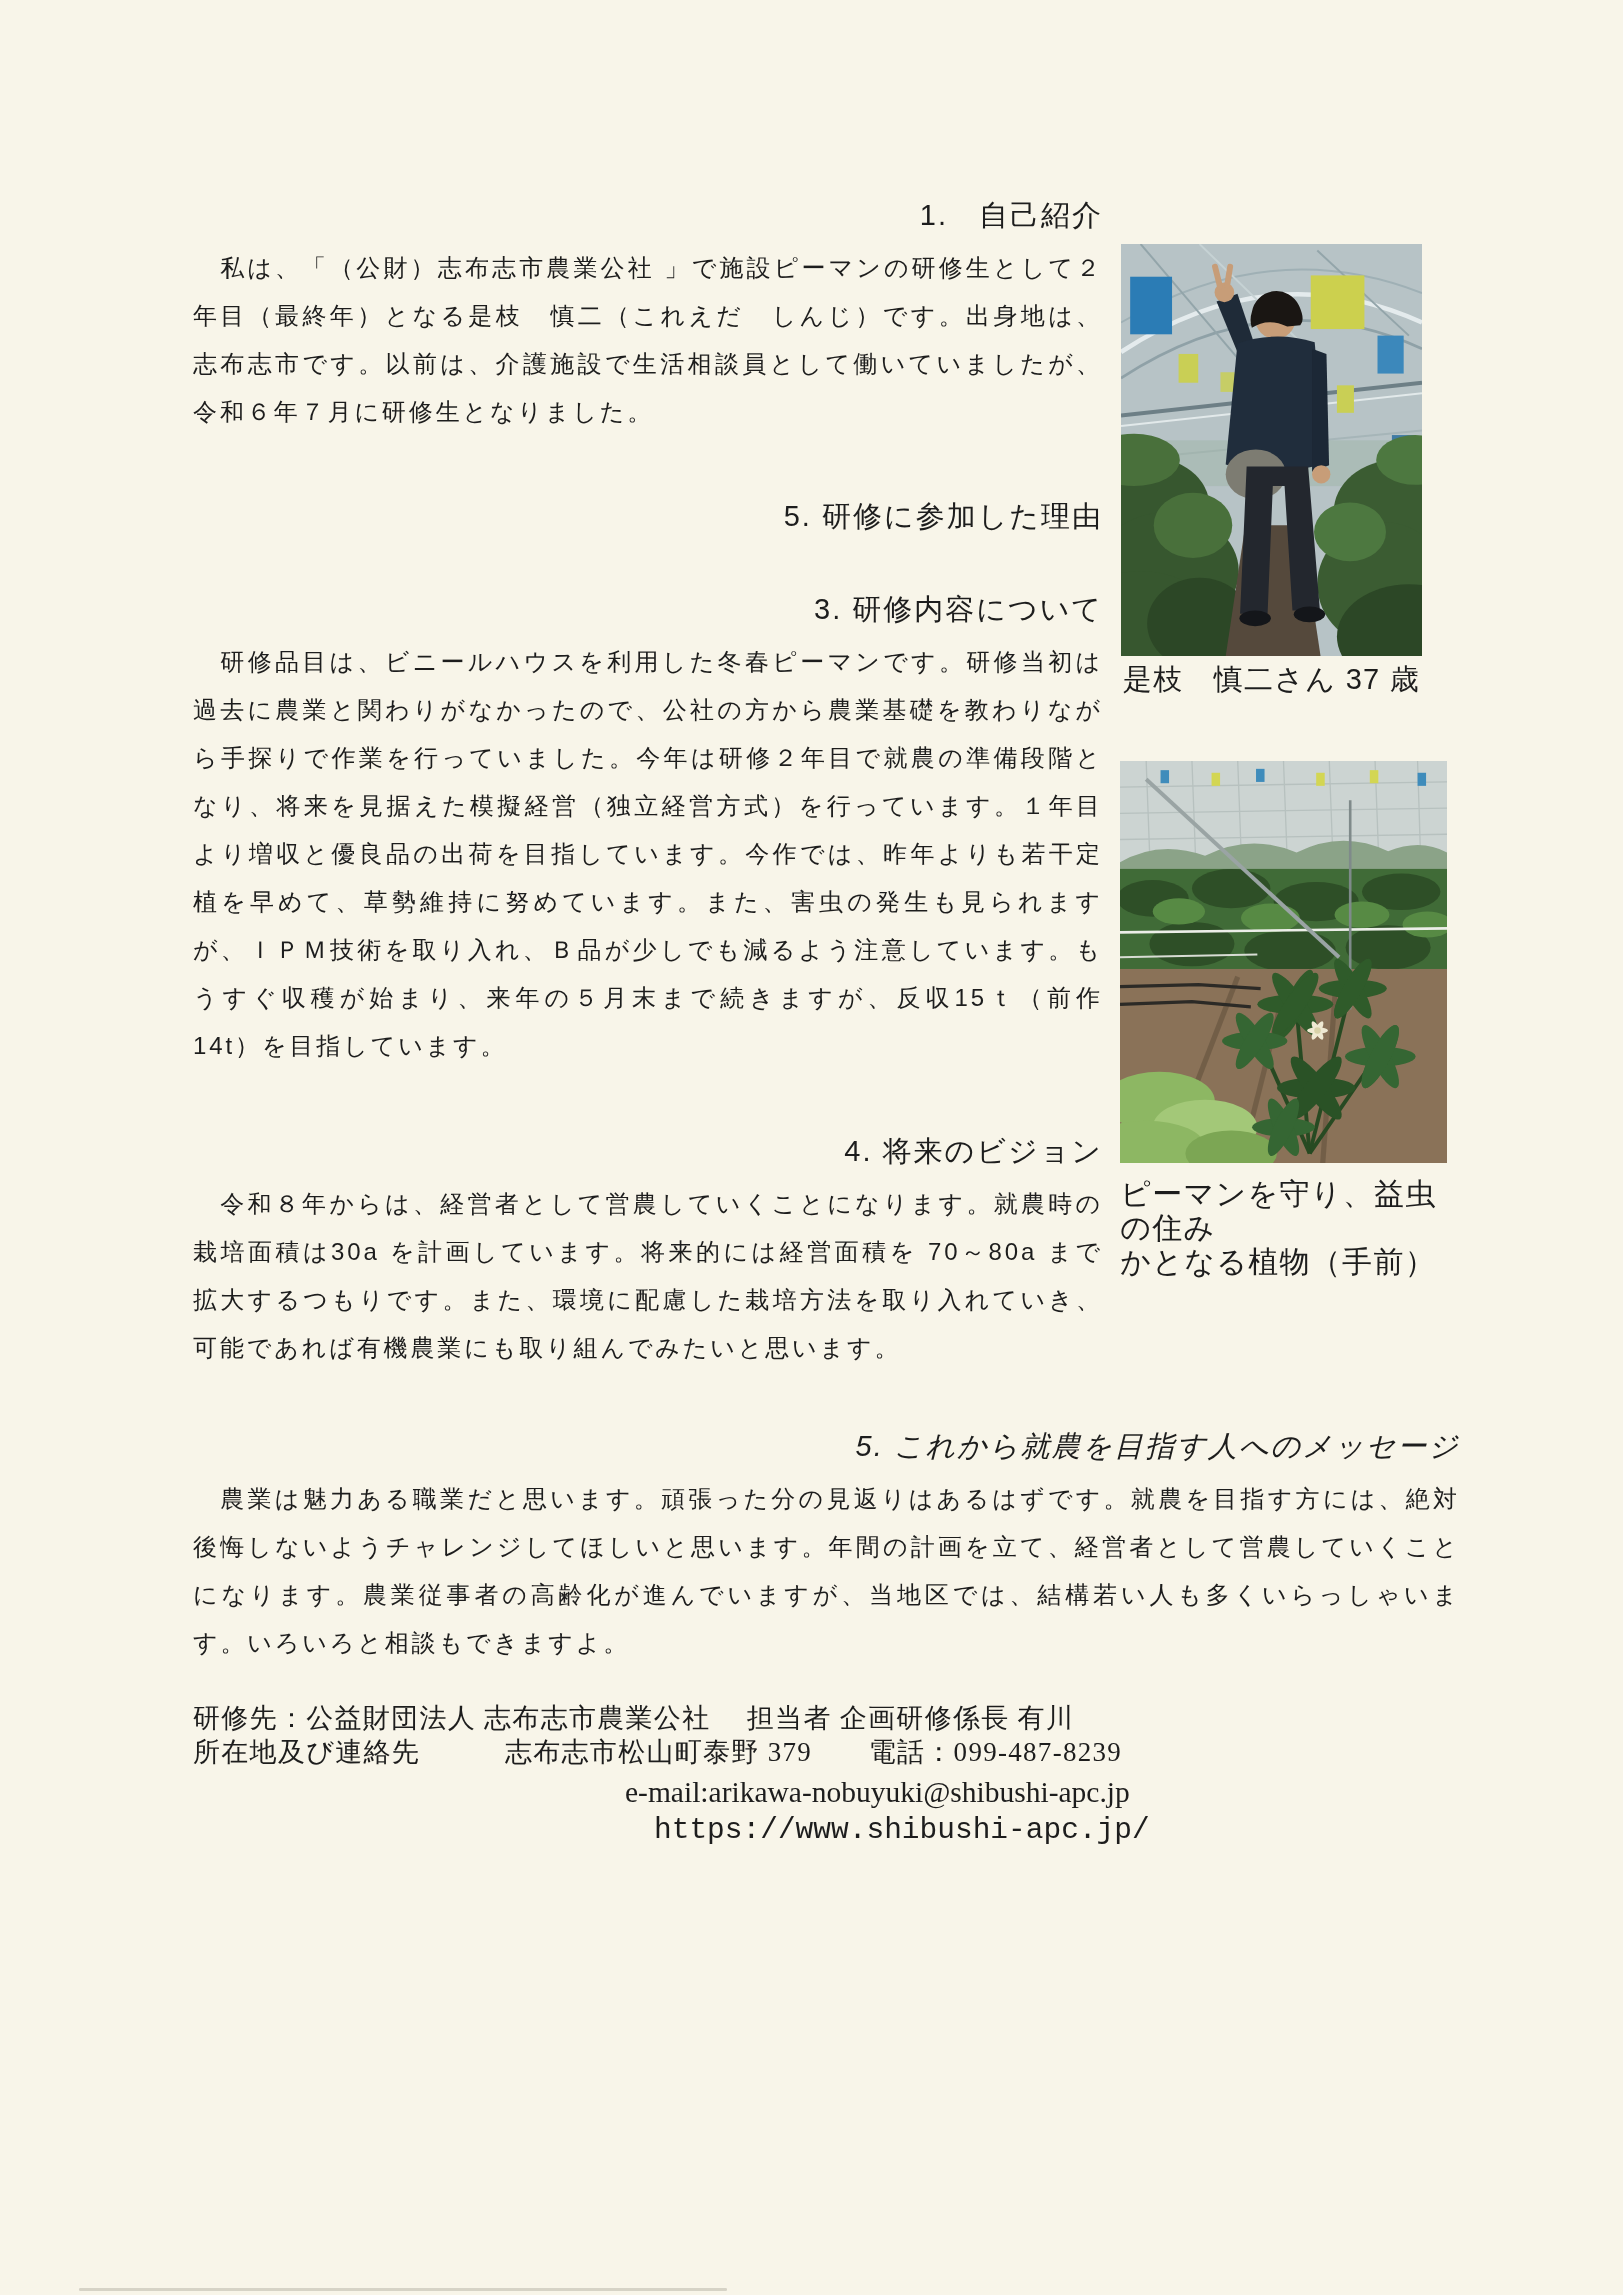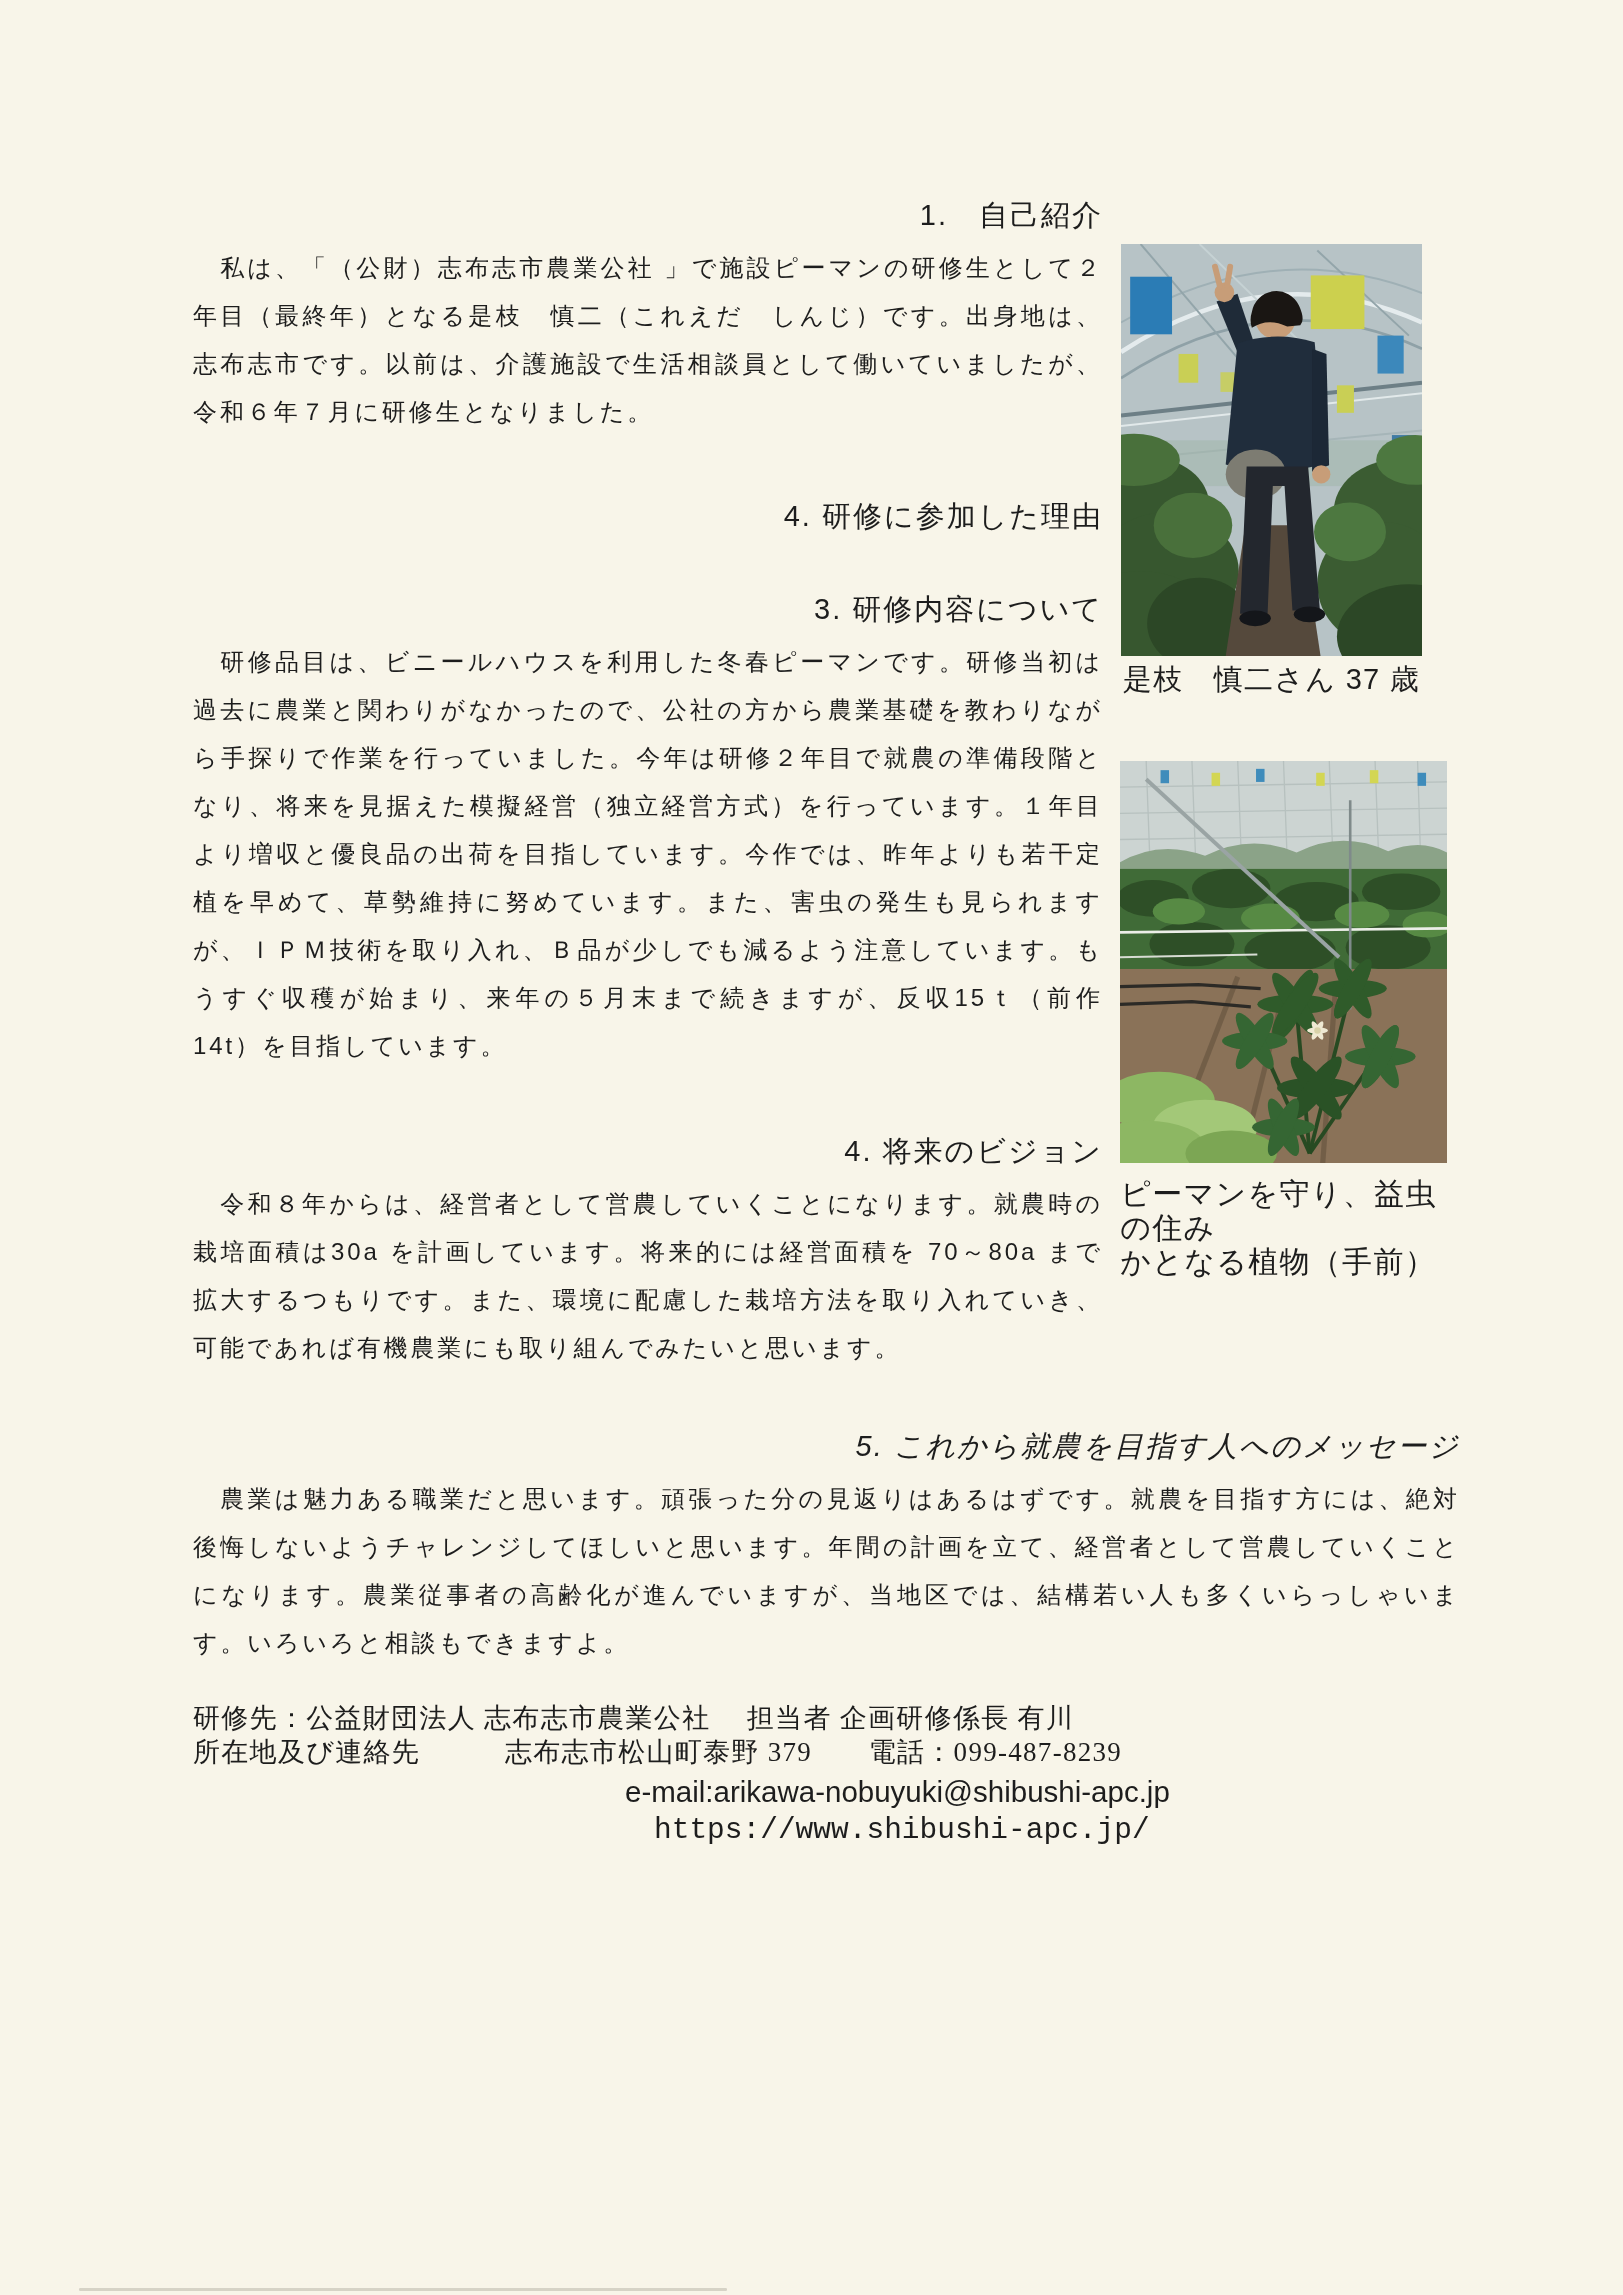--- a/index.html
+++ b/index.html
@@ -46,21 +46,21 @@
   .mt1{margin-top:61px;}
   .mt2{margin-top:54px;}
   .mt3{margin-top:62px;}
   .mt4{margin-top:55px;font-style:italic;}
   
   .footer{margin-top:34px;}
   .footer-line{
     font-size:27px;line-height:34px;letter-spacing:1.3px;margin:0;font-family:Liberation Serif, serif;
   }
   .footer-email{
-    font-family:Liberation Sans, sans-serif;
+    font-family:Liberation Serif, serif;
     font-size:29.5px;line-height:38px;margin:3.9px 0 0 432px;letter-spacing:0;
   }
   .footer-url{
     font-family:"Liberation Mono","DejaVu Sans Mono",monospace;
     font-size:29.5px;line-height:38px;margin:0 0 0 461px;letter-spacing:0;
   }
   
   .scan-artifact{
     position:absolute;left:79px;top:2288px;width:648px;height:2.6px;
     background:#b9b6a9;opacity:.55;border-radius:1.3px;
@@ -273,21 +273,21 @@
         <figcaption class="caption2">
           <div>ピーマンを守り、益虫の住み</div>
           <div>かとなる植物（手前）</div>
         </figcaption>
       </figure>
     </div>
 
     <h2 class="sec-title">1.　自己紹介</h2>
     <p class="sec-body">　私は、「（公財）志布志市農業公社 」で施設ピーマンの研修生として２年目（最終年）となる是枝　慎二（これえだ　しんじ）です。出身地は、志布志市です。以前は、介護施設で生活相談員として働いていましたが、令和６年７月に研修生となりました。</p>
 
-    <h2 class="sec-title mt1">4. 研修に参加した理由</h2>
+    <h2 class="sec-title mt1">5. 研修に参加した理由</h2>
 
     <h2 class="sec-title mt2">3. 研修内容について</h2>
     <p class="sec-body">　研修品目は、ビニールハウスを利用した冬春ピーマンです。研修当初は過去に農業と関わりがなかったので、公社の方から農業基礎を教わりながら手探りで作業を行っていました。今年は研修２年目で就農の準備段階となり、将来を見据えた模擬経営（独立経営方式）を行っています。１年目より増収と優良品の出荷を目指しています。今作では、昨年よりも若干定植を早めて、草勢維持に努めています。また、害虫の発生も見られますが、ＩＰＭ技術を取り入れ、Ｂ品が少しでも減るよう注意しています。もうすぐ収穫が始まり、来年の５月末まで続きますが、反収15ｔ（前作 14t）を目指しています。</p>
 
     <h2 class="sec-title mt3">4. 将来のビジョン</h2>
     <p class="sec-body">　令和８年からは、経営者として営農していくことになります。就農時の栽培面積は30a を計画しています。将来的には経営面積を 70～80a まで拡大するつもりです。また、環境に配慮した栽培方法を取り入れていき、可能であれば有機農業にも取り組んでみたいと思います。</p>
 
     <h2 class="sec-title mt4">5. これから就農を目指す人へのメッセージ</h2>
     <p class="sec-body">　農業は魅力ある職業だと思います。頑張った分の見返りはあるはずです。就農を目指す方には、絶対後悔しないようチャレンジしてほしいと思います。年間の計画を立て、経営者として営農していくことになります。農業従事者の高齢化が進んでいますが、当地区では、結構若い人も多くいらっしゃいます。いろいろと相談もできますよ。</p>
 

